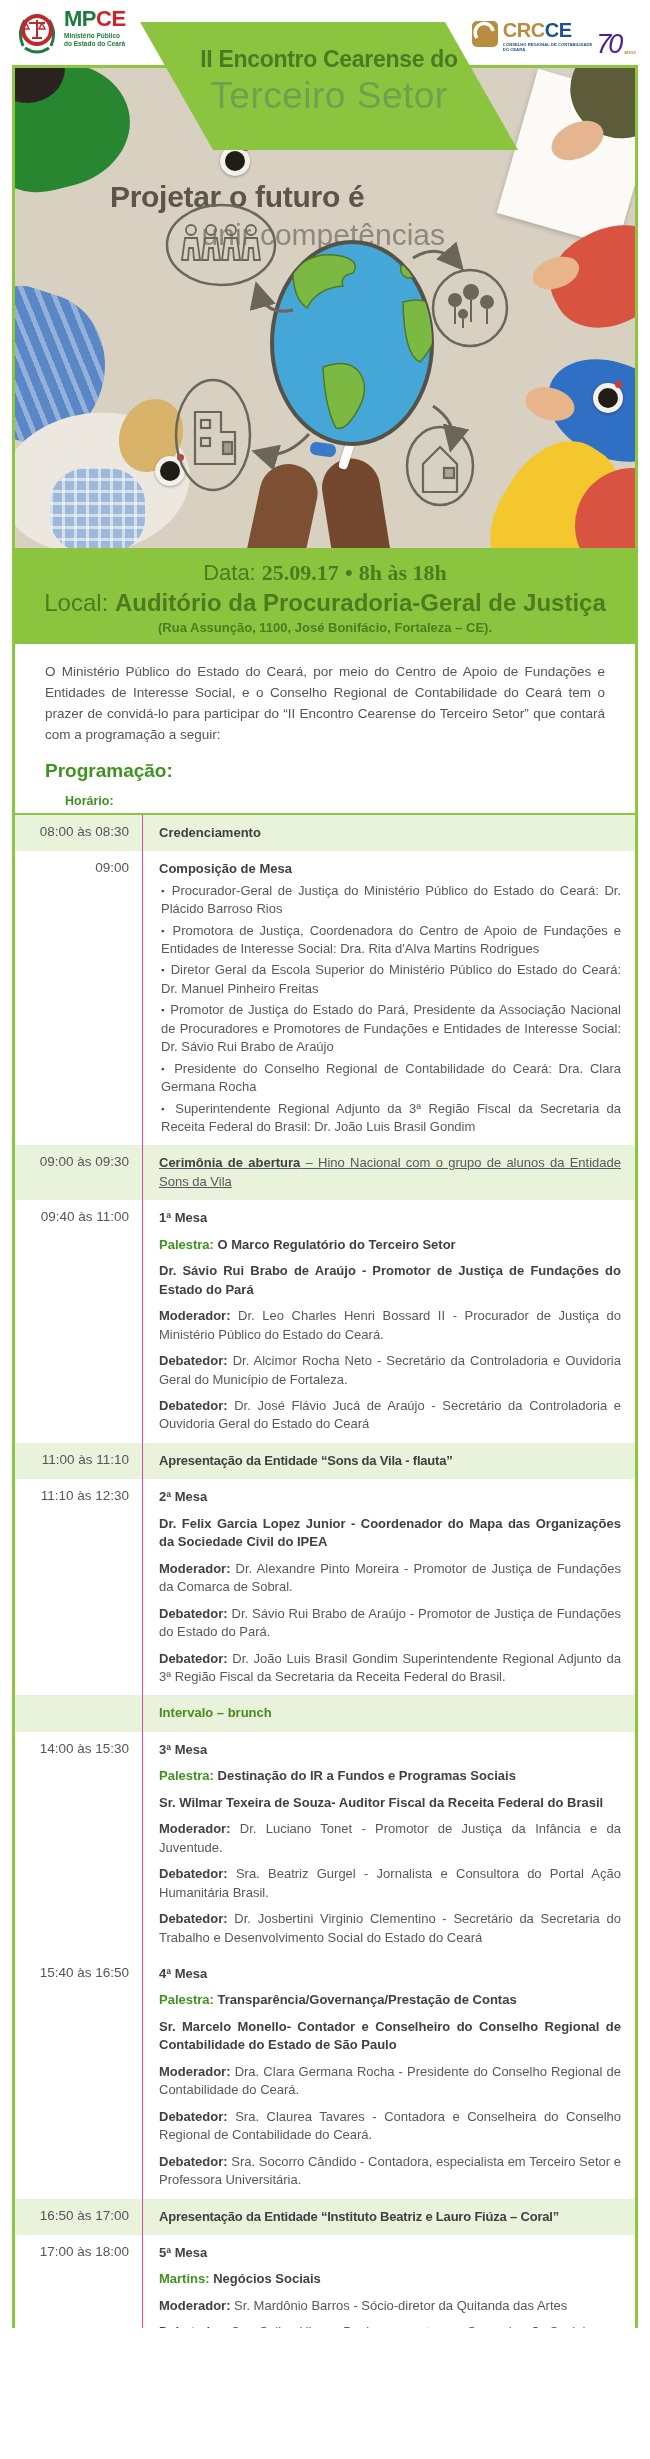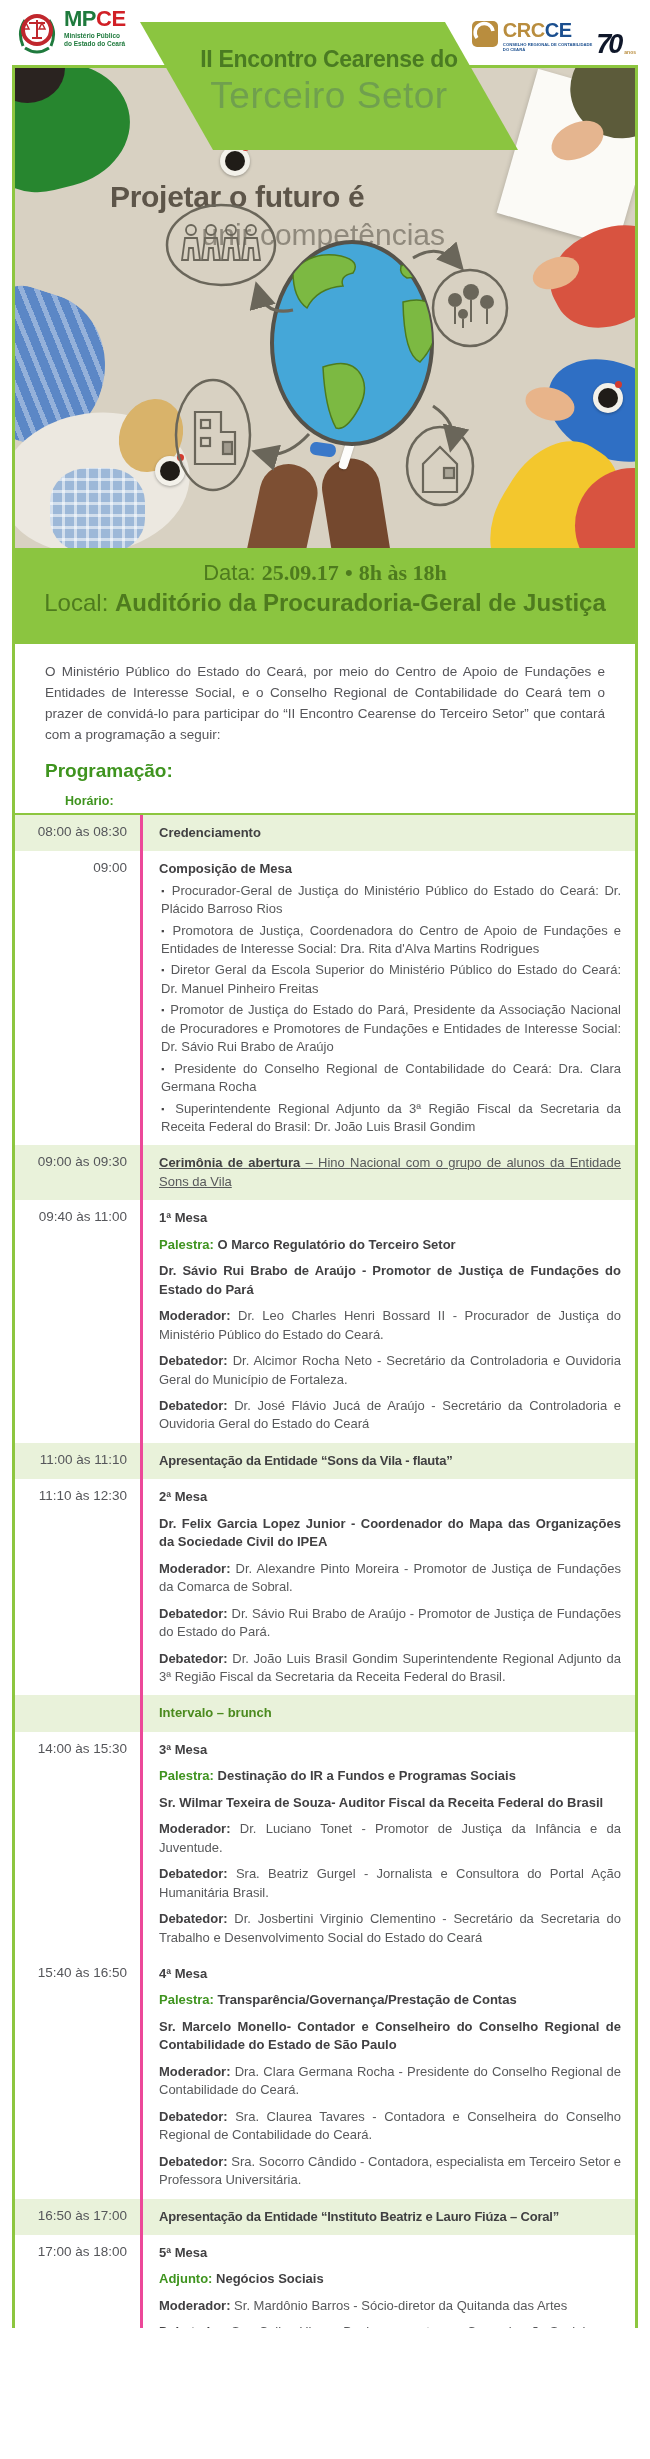--- a/index.html
+++ b/index.html
@@ -12,21 +12,21 @@
   .mpce .m-text .m-abbr { font-size:22px; font-weight:bold; letter-spacing:-0.5px; line-height:1; }
   .mpce .m-text .mp { color:#1f7a3d; } .mpce .m-text .ce { color:#d12026; }
   .mpce .m-text .m-sub { font-size:6.5px; color:#1f7a3d; line-height:1.25; margin-top:2px; font-weight:bold; }
   .crcce { position:absolute; display:flex; align-items:center; gap:4px; }
   .crcce.top { right:14px; top:14px; }
   .crcce .c-icon { flex:none; }
   .crcce .c-mid { display:flex; flex-direction:column; }
   .crcce .c-abbr { font-size:20px; font-weight:800; letter-spacing:-0.5px; line-height:1; }
   .crcce .crc { color:#b98d3e; } .crcce .cec { color:#1b4f8f; }
   .crcce .c-sub { font-size:4.2px; color:#1b4f8f; font-weight:bold; line-height:1.3; margin-top:2px; }
-  .crcce .c-70 { color:#0f172a; font-weight:700; font-style:italic; font-size:27px; line-height:1; letter-spacing:-3px;margin-top:17px; }
+  .crcce .c-70 { color:#4c1d95; font-weight:400; font-style:italic; font-size:27px; line-height:1; letter-spacing:-3px;margin-top:17px; }
   .crcce .c-anos { font-size:5px; color:#b98d3e; font-weight:bold; align-self:flex-end; margin-bottom:3px; }
   .mini .m-text .m-abbr { font-size:17px; } .mini .m-text .m-sub { font-size:5.5px; }
   .mini .c-abbr { font-size:15px; } .mini .c-70 { font-size:21px; } .mini .c-sub { font-size:3.6px; }
 
   
   .frame { position:absolute; left:12px; top:65px; width:626px; height:2350px; border:3px solid #8dc63f; background:#0369a1; }
 
   
   .ribbon { position:absolute; left:140px; top:22px; width:378px; height:128px; background:#8bc540;
     -webkit-clip-path:polygon(0 0, 305px 0, 100% 100%, 73px 100%); clip-path:polygon(0 0, 305px 0, 100% 100%, 73px 100%);
@@ -54,21 +54,21 @@
 
   
   .content { position:relative; width:620px; height:1768px; background:#fff; overflow:hidden; padding-top:18px; }
   .intro { margin:0 30px; font-size:13.5px; line-height:1.55; color:#555559; text-align:justify; }
   .prog-h { margin:14px 30px 12px; font-size:19px; font-weight:bold; color:#3f941f; }
   .hor-h { margin:10px 0 5px 50px; font-size:12.5px; font-weight:bold; color:#3f941f; }
 
   .sched { border-top:2px solid #8dc63f; }
   .srow { display:flex; }
   .srow.shaded { background:#e9f2da; }
-  .stime { flex:none; width:128px; text-align:right; padding:9px 13px 9px 0; font-size:13.5px; color:#55565a; border-right:3px solid #ec4899; }
+  .stime { flex:none; width:128px; text-align:right; padding:9px 13px 9px 0; font-size:13.5px; color:#55565a; border-right:1px solid #ec4899; }
   .scontent { flex:1; padding:9px 14px 9px 16px; font-size:13px; line-height:1.42; color:#58595b; }
   .b-title { font-weight:bold; color:#414042; }
   .b-mixed { text-align:justify;text-decoration:underline; }
   .b-mixed b { color:#414042; }
   .b-bullet { text-align:justify; margin-top:3px; padding-left:2px; }
   .b-bullet .blt { font-size:9px; vertical-align:1px; color:#414042; }
   .b-lecture { margin-top:8px; }
   .b-lecture .lab { color:#3f941f; font-weight:bold; }
   .b-lecture b { color:#414042; }
   .b-speaker { margin-top:8px; font-weight:bold; color:#414042; text-align:justify; }
@@ -233,20 +233,21 @@
       <div class="b1">
         <span>Data:</span>
         <b>25.09.17</b>
         <span>•</span>
         <b>8h às 18h</b>
       </div>
       <div class="b2">
         <span>Local:</span>
         <b>Auditório da Procuradoria-Geral de Justiça</b>
       </div>
+      <div class="b3">(Rua Assunção, 1100, José Bonifácio, Fortaleza – CE).</div>
     </div>
 
     <div class="content">
       <p class="intro">O Ministério Público do Estado do Ceará, por meio do Centro de Apoio de Fundações e Entidades de Interesse Social, e o Conselho Regional de Contabilidade do Ceará tem o prazer de convidá-lo para participar do “II Encontro Cearense do Terceiro Setor” que contará com a programação a seguir:</p>
       <div class="prog-h">Programação:</div>
       <div class="hor-h">Horário:</div>
 
       <div class="sched">
           <div class="srow shaded">
             <div class="stime">08:00 às 08:30</div>
@@ -330,21 +331,21 @@
           <div class="srow shaded">
             <div class="stime">16:50 às 17:00</div>
             <div class="scontent">
               <div class="b-plain">Apresentação da Entidade “Instituto Beatriz e Lauro Fiúza – Coral”</div>
             </div>
           </div>
           <div class="srow">
             <div class="stime">17:00 às 18:00</div>
             <div class="scontent">
               <div class="b-title">5ª Mesa</div>
-              <div class="b-lecture"><span class="lab">Adjunto:</span><b> Negócios Sociais</b></div>
+              <div class="b-lecture"><span class="lab">Martins:</span><b> Negócios Sociais</b></div>
               <div class="b-role"><b>Moderador:</b> Sr. Mardônio Barros - Sócio-diretor da Quitanda das Artes</div>
               <div class="b-role"><b>Debatedor:</b> Sra. Celina Hissa - Designer, mestre em Comunicação Social.</div>
               <div class="b-role"><b>Debatedor:</b> Dr. Jonab Fernandes - Advogado, Coordenador Geral da Casa de vovó Dedé.</div>
             </div>
           </div>
         </div>
 
     </div>
   </div>
 

